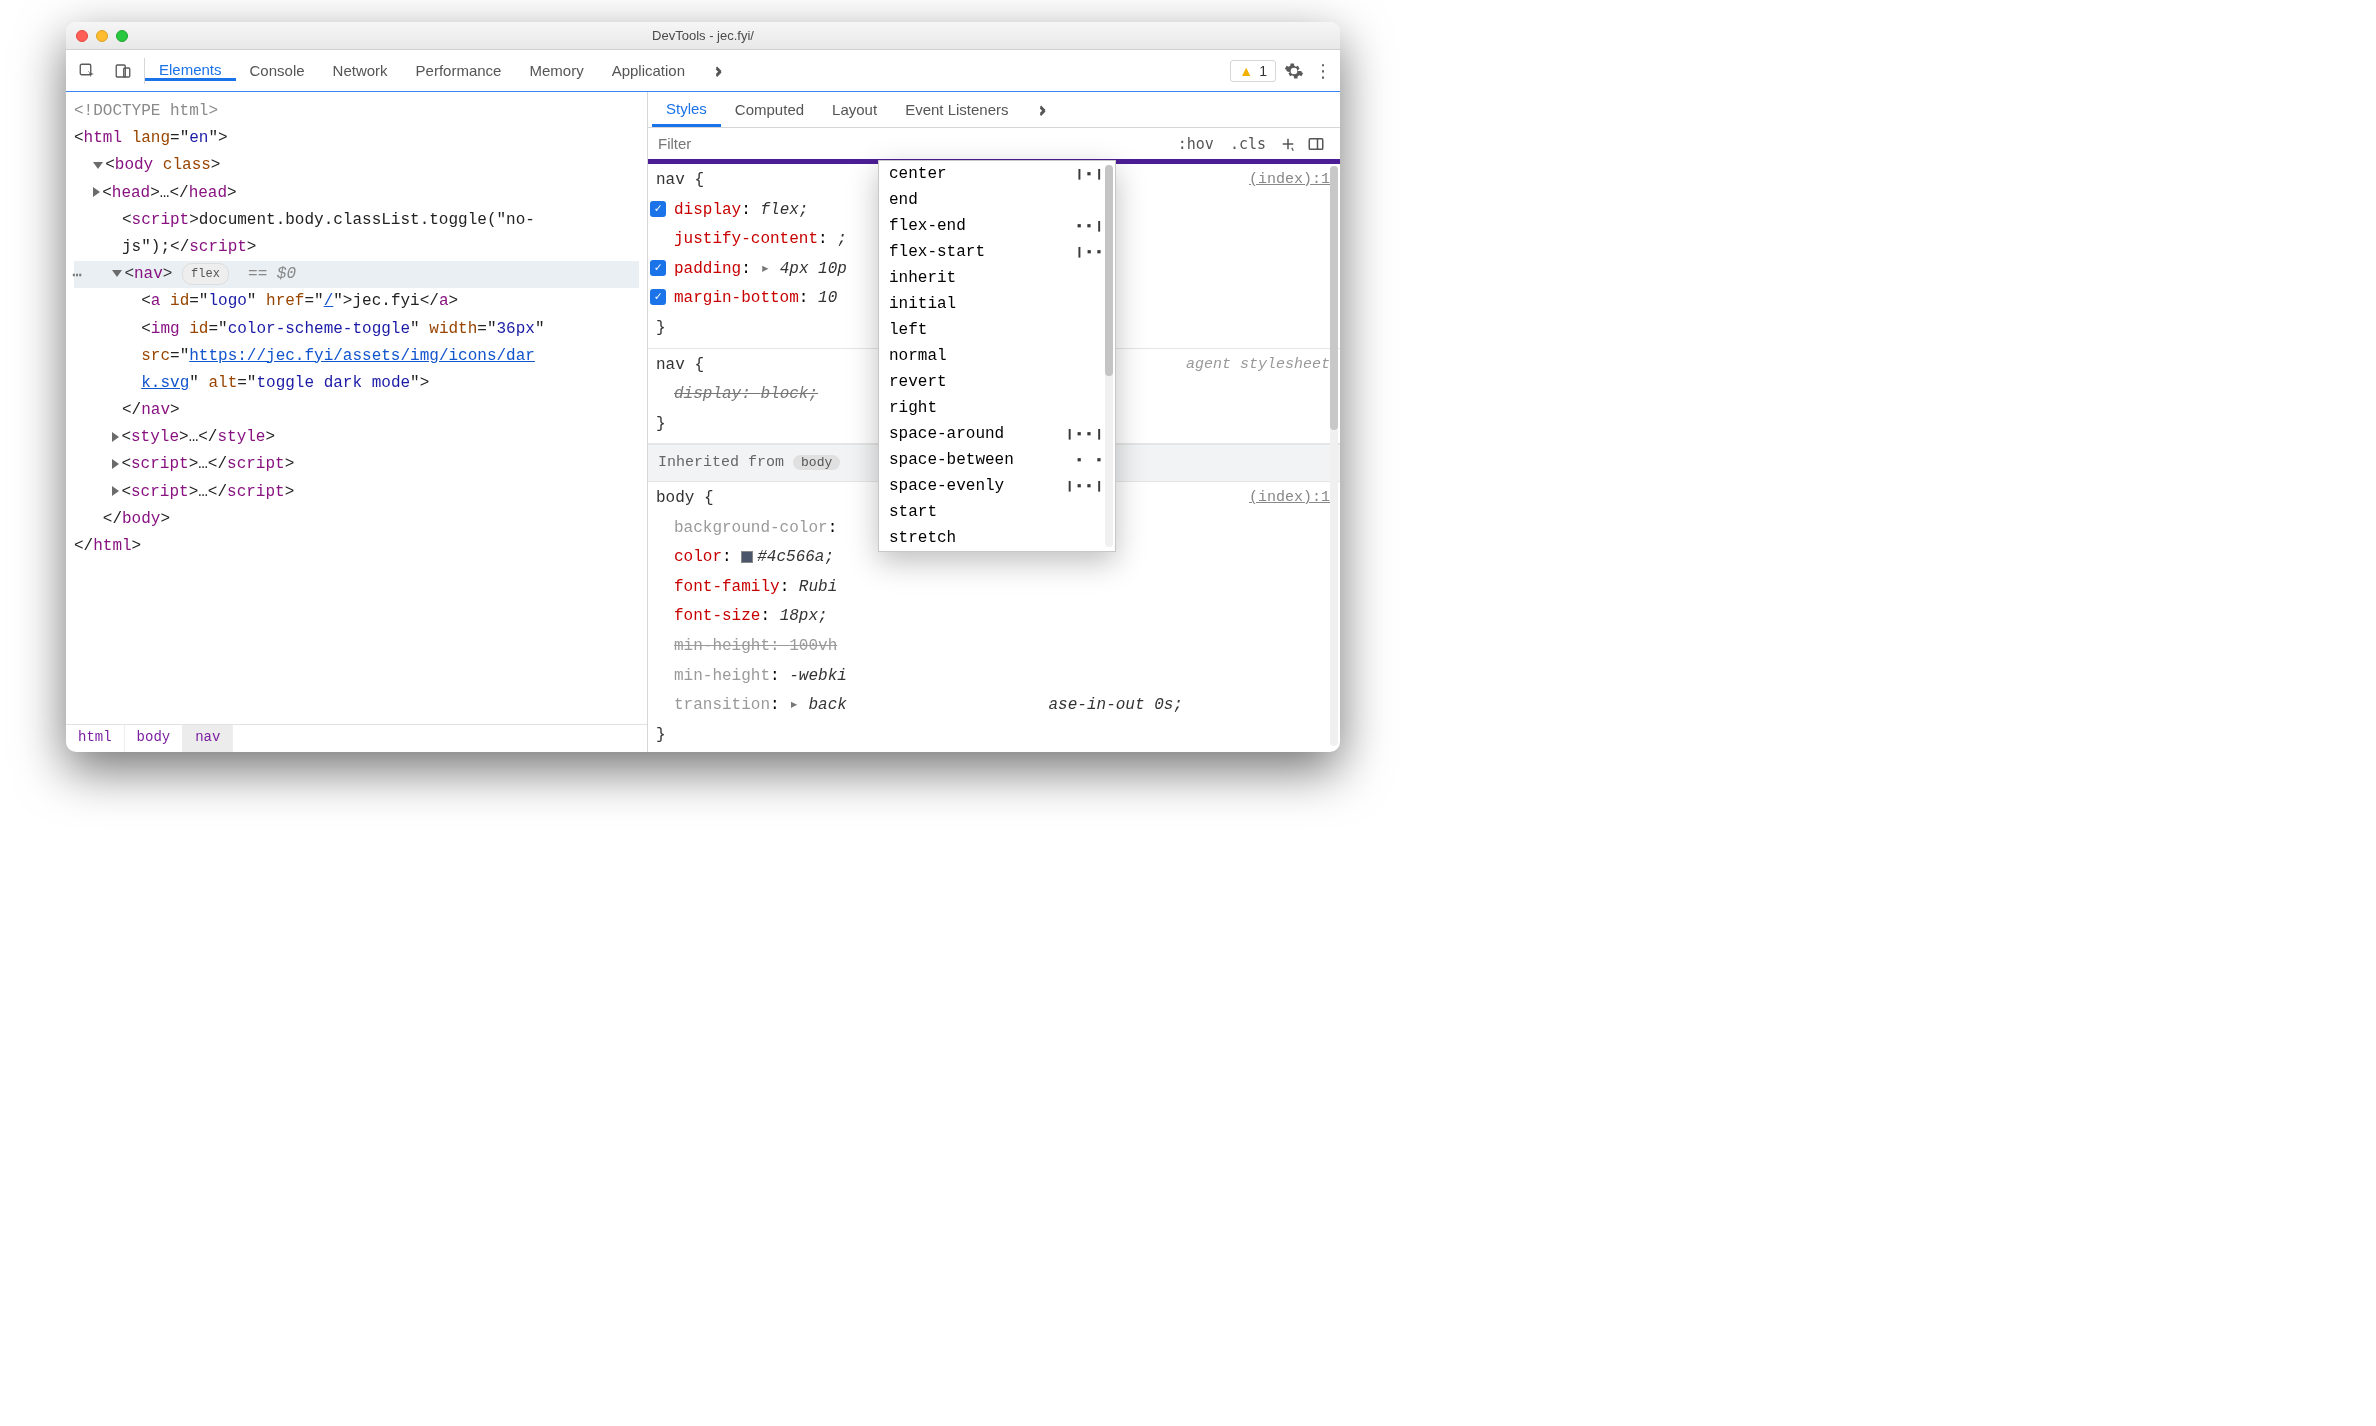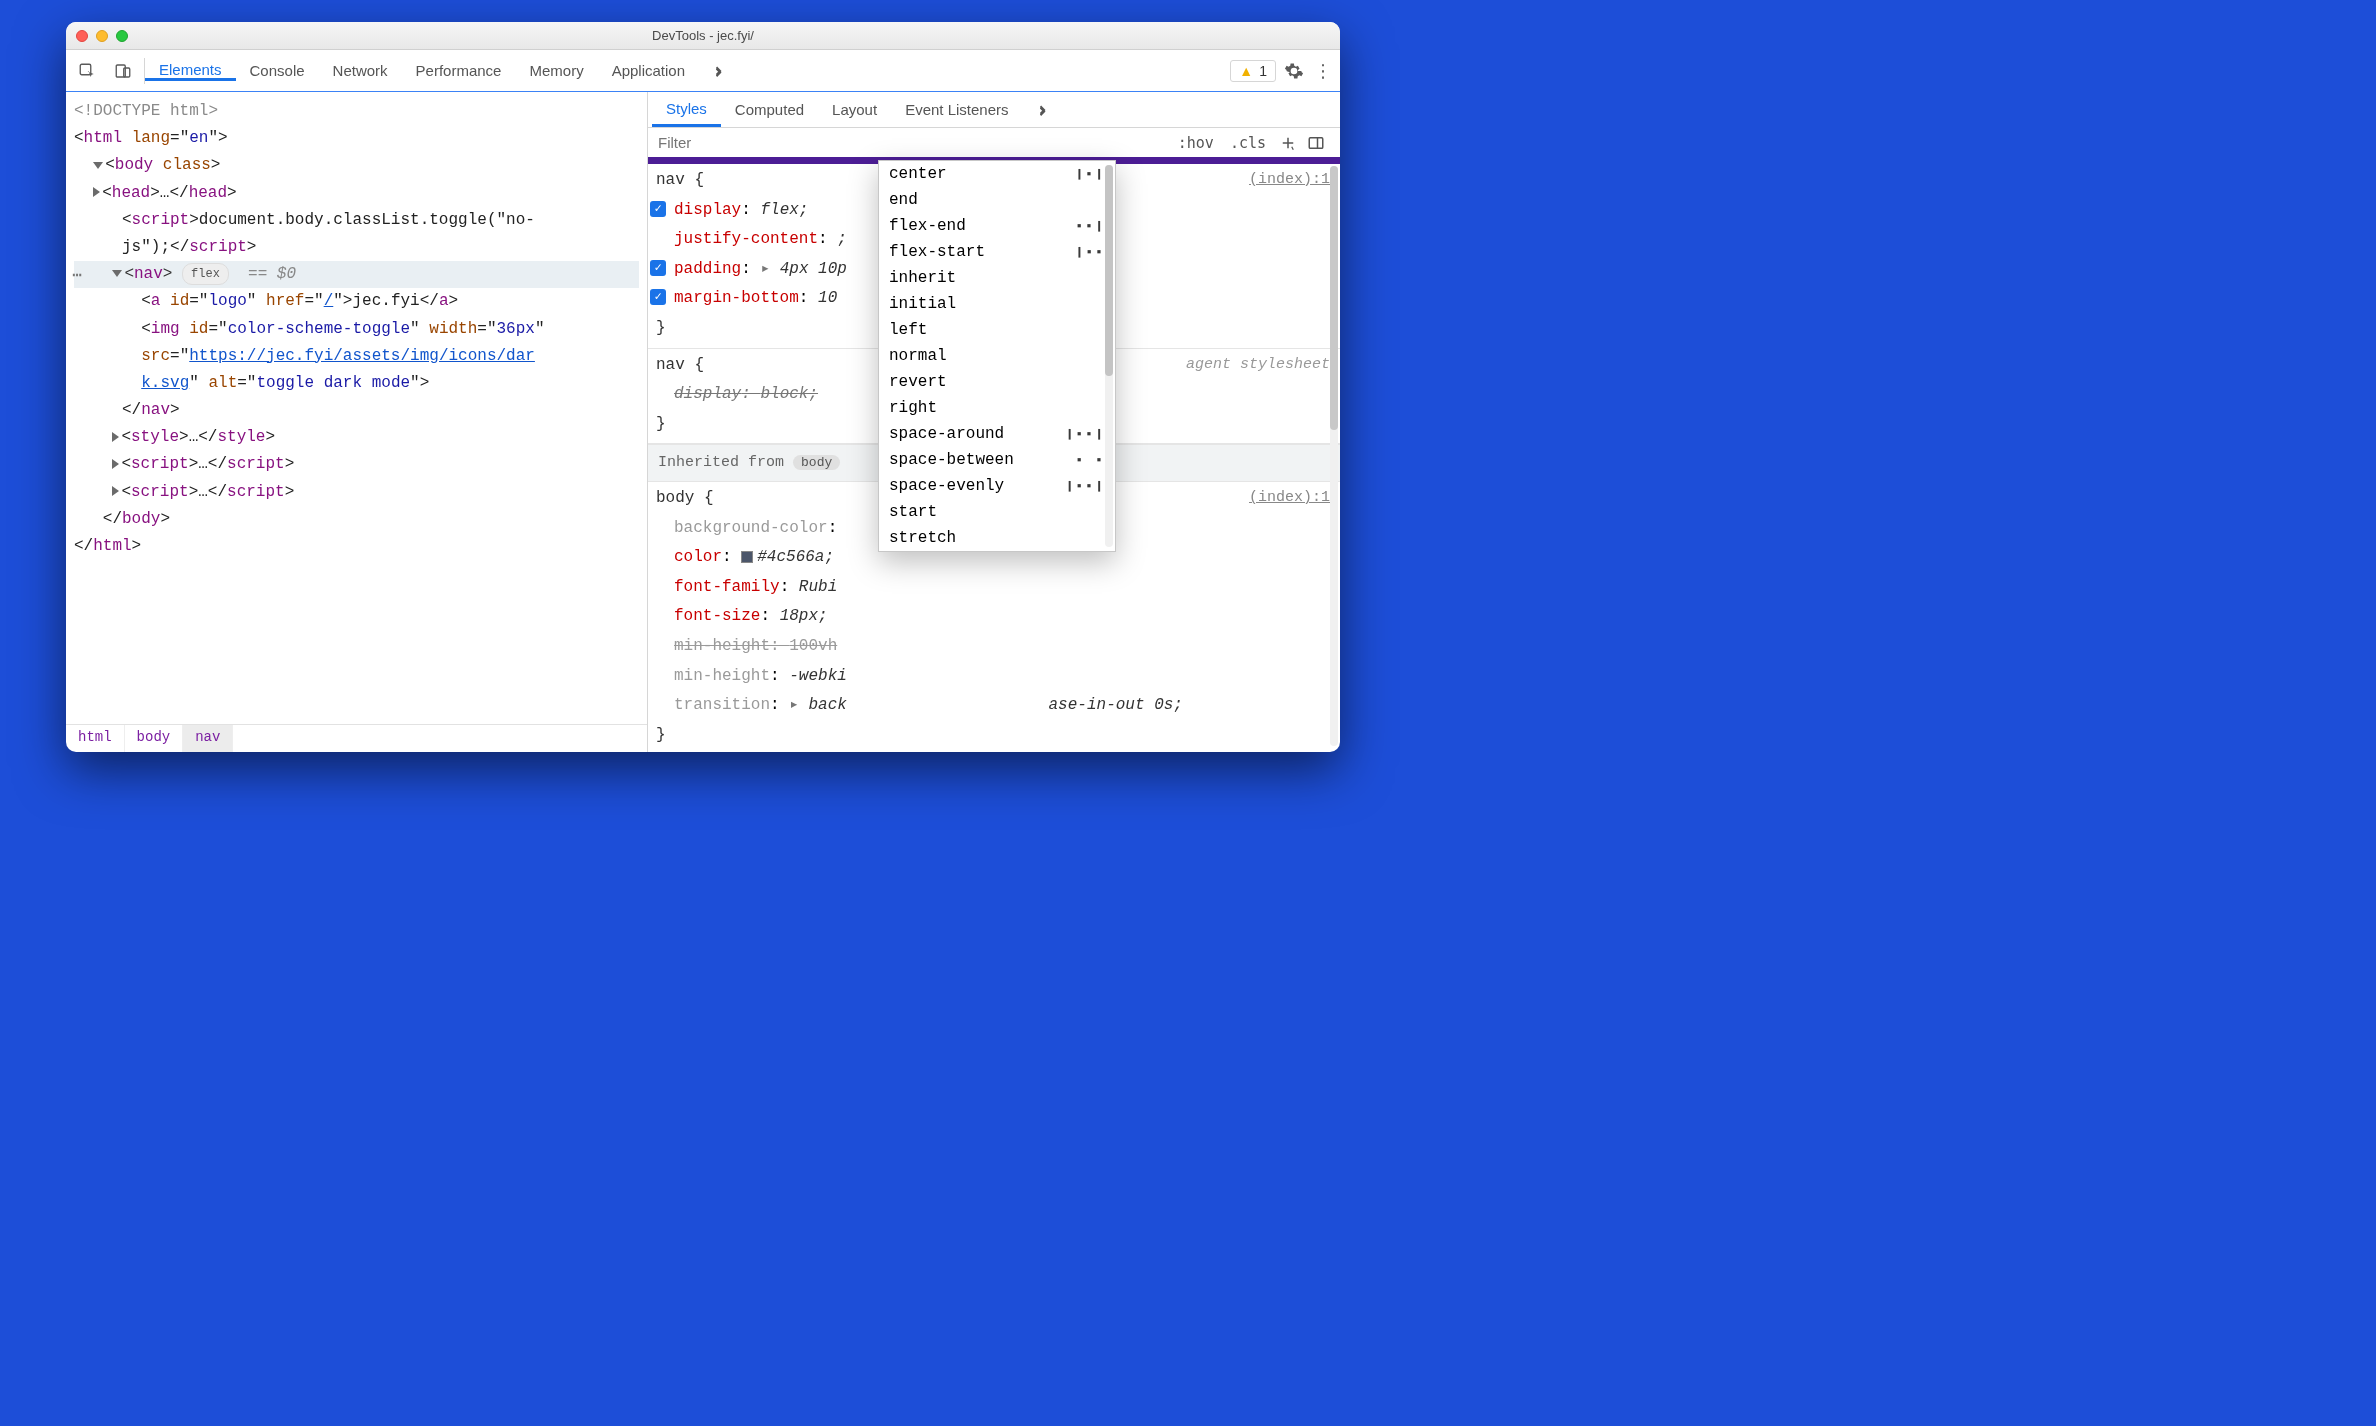--- a/index.html
+++ b/index.html
@@ -1,19 +1,19 @@
 <!DOCTYPE html>
 <html><head>
 <meta charset="utf-8">
 <style>
   * { box-sizing: border-box; }
   html, body { margin:0; padding:0; height:100%; background:#000; font-family: "Helvetica Neue", Arial, sans-serif; }
   .mono { font-family: Menlo, Consolas, "Courier New", monospace; }
 
-  .desktop { position:absolute; inset:0; background:#1d4ed8; }
+  .desktop { position:absolute; inset:0; background:#ffffff; }
   .window {
     position:absolute; left:66px; top:22px; width:1274px; height:730px;
     background:#fff; border-radius:10px; box-shadow:0 18px 50px rgba(0,0,0,.55);
     display:flex; flex-direction:column; overflow:hidden;
   }
 
   
   .titlebar { height:28px; background:linear-gradient(#f6f6f6,#e8e8e8); border-bottom:1px solid #d0d0d0;
               display:flex; align-items:center; position:relative; }
   .traffic { display:flex; gap:8px; margin-left:10px; }
@@ -63,21 +63,21 @@
   .crumbs { height:28px; border-top:1px solid #e2e2e2; display:flex; align-items:stretch; font-size:14px;}
   .crumbs .c { padding:4px 12px; color:#7b1fa2; border-right:1px solid #eee; cursor:default;}
   .crumbs .c.active { background:#ececec;}
 
   
   .subtabs { height:36px; border-bottom:1px solid #d6d6d6; display:flex; align-items:stretch; padding-left:4px;}
   .subtab { display:flex; align-items:center; padding:0 14px; font-size:15px; color:#555;}
   .subtab.active { color:#1a73e8; border-bottom:3px solid #1a73e8;}
   .subtabs .more { display:flex; align-items:center; padding:0 10px; color:#555;}
 
-  .filterbar { height:36px; border-bottom:7px solid #4c1d95; display:flex; align-items:center;}
+  .filterbar { height:36px; border-bottom:5px solid #4c1d95; display:flex; align-items:center;}
   .filterbar input { flex:1; height:100%; border:none; outline:none; padding:0 10px; font-size:15px; background:#fff;}
   .filterbar .tbtn { padding:0 8px; font-size:15px; color:#555; font-family:Menlo,Consolas,monospace;}
   .filterbar .plus, .filterbar .panel { width:28px; display:flex; align-items:center; justify-content:center; color:#555;}
   .filterbar .sep { width:10px; }
 
   .stylesbody { flex:1; overflow:auto; font-size:16px; line-height:1.85; }
   .rulesect { border-bottom:1px solid #e5e5e5; padding:2px 8px 4px 8px; position:relative; }
   .rulesect .loc { position:absolute; right:10px; top:2px; color:#888; font-size:15px; text-decoration:underline;}
   .rulesect .uas { position:absolute; right:10px; top:2px; color:#999; font-size:15px; font-style:italic;}
   .sel { color:#333; }

